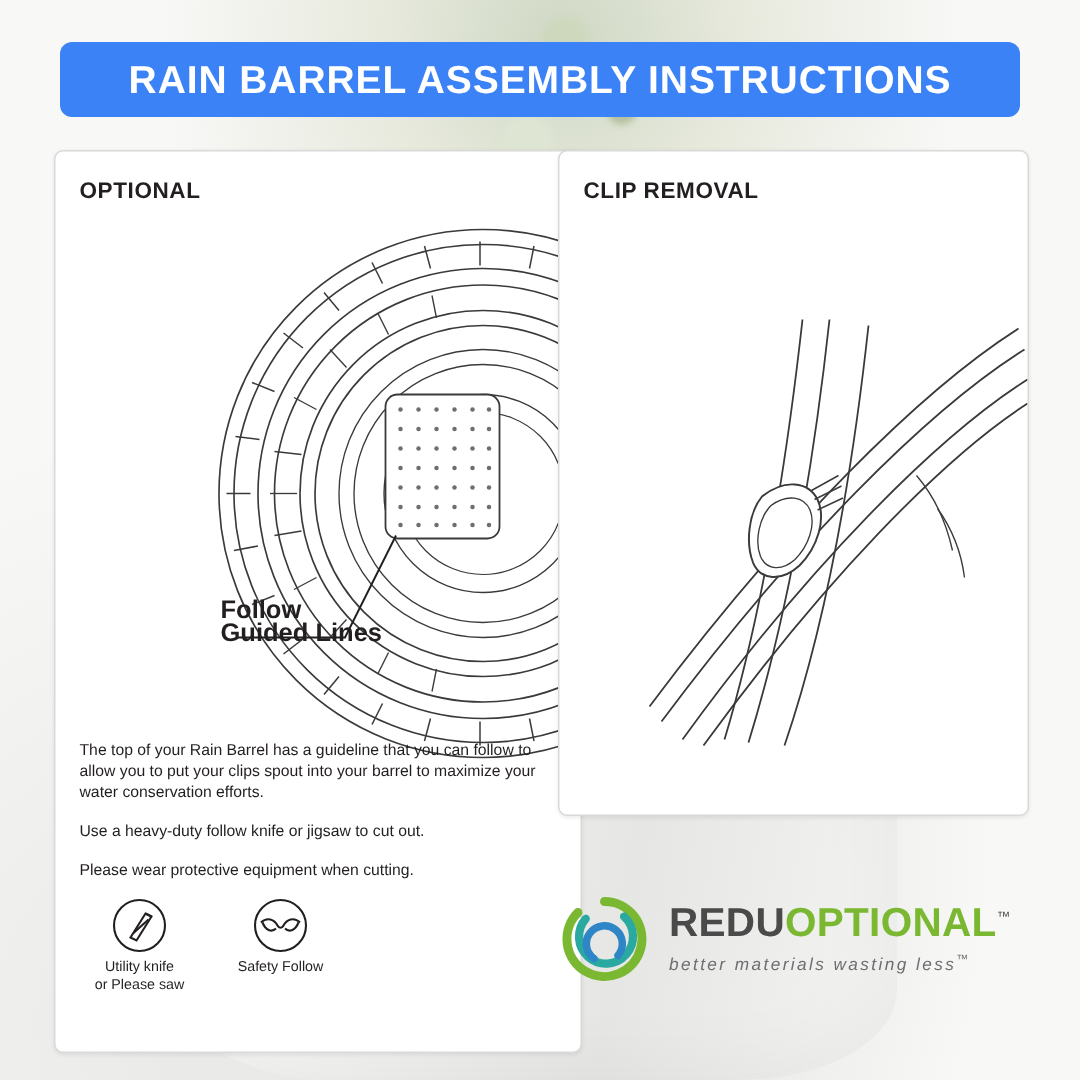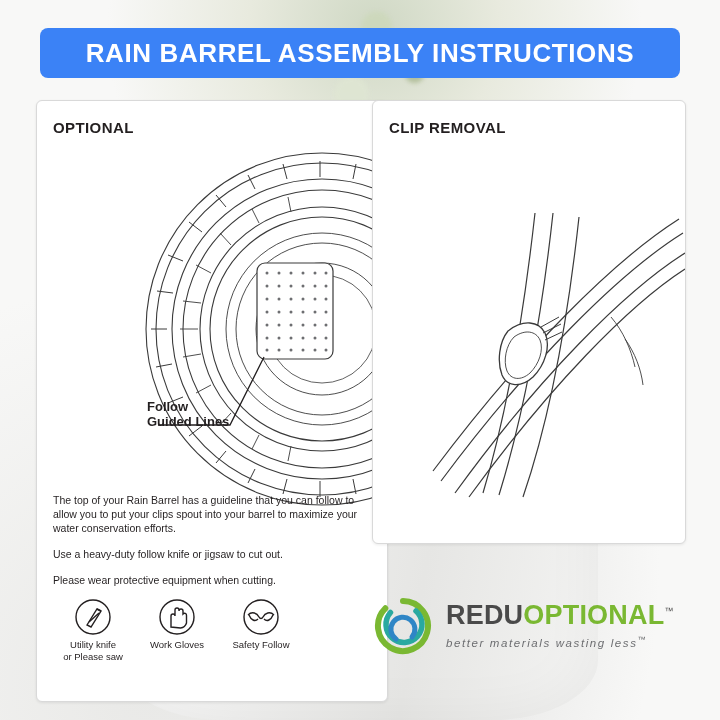--- a/index.html
+++ b/index.html
@@ -105,21 +105,21 @@
 
   .figure {
     position: absolute;
     left: 0;
     top: 40px;
     width: 100%;
   }
 
   .callout {
     position: absolute;
-    font-size: 13px;
+    font-size: 17px;
     font-weight: bold;
     color: #231f20;
     line-height: 15px;
   }
   #callout-follow { left: 110px; top: 298px; }
 
   .body-copy {
     position: absolute;
     left: 16px;
     right: 16px;
@@ -129,21 +129,21 @@
   }
   .body-copy p { margin: 0 0 12px 0; }
 
   
   .safety-row {
     position: absolute;
     left: 16px;
     top: 494px;
     width: 292px;
     display: flex;
-    gap: 4px;
+    gap: 14px;
   }
   .safety-item {
     width: 80px;
     text-align: left;
   }
   .safety-item .glyph {
     height: 44px;
     display: flex;
     align-items: center;
     justify-content: center;
@@ -320,31 +320,20 @@
           <path d="M24 12 L28 14"></path>
           <path d="M16 25 L26 16"></path>
         </svg>
       </div>
       <div class="cap">
         <div>Utility knife</div>
         <div>or Please saw</div>
       </div>
     </div>
 
-    <div class="safety-item">
-      <div class="glyph">
-        <svg width="40" height="40" viewBox="0 0 40 40" fill="none" stroke="#231f20" stroke-width="1.4">
-          <circle cx="20" cy="20" r="17"></circle>
-          <path d="M14 30 L14 19 a2 2 0 0 1 4 0 L18 13 a2 2 0 0 1 4 0 L22 14 a2 2 0 0 1 4 0 L26 17 a2 2 0 0 1 3.5 1.5 L29.5 26 a7 7 0 0 1 -6 5 Z" fill="#ffffff"></path>
-        </svg>
-      </div>
-      <div class="cap">
-        <div>Work Gloves</div>
-      </div>
-    </div>
 
     <div class="safety-item">
       <div class="glyph">
         <svg width="40" height="40" viewBox="0 0 40 40" fill="none" stroke="#231f20" stroke-width="1.4">
           <circle cx="20" cy="20" r="17"></circle>
           <path d="M7 18 C11 14 16 16 18 20 C19 22 21 22 22 20 C24 16 29 14 33 18" fill="#ffffff"></path>
           <path d="M8 18 C10 23 14 25 17 22"></path>
           <path d="M32 18 C30 23 26 25 23 22"></path>
         </svg>
       </div>

